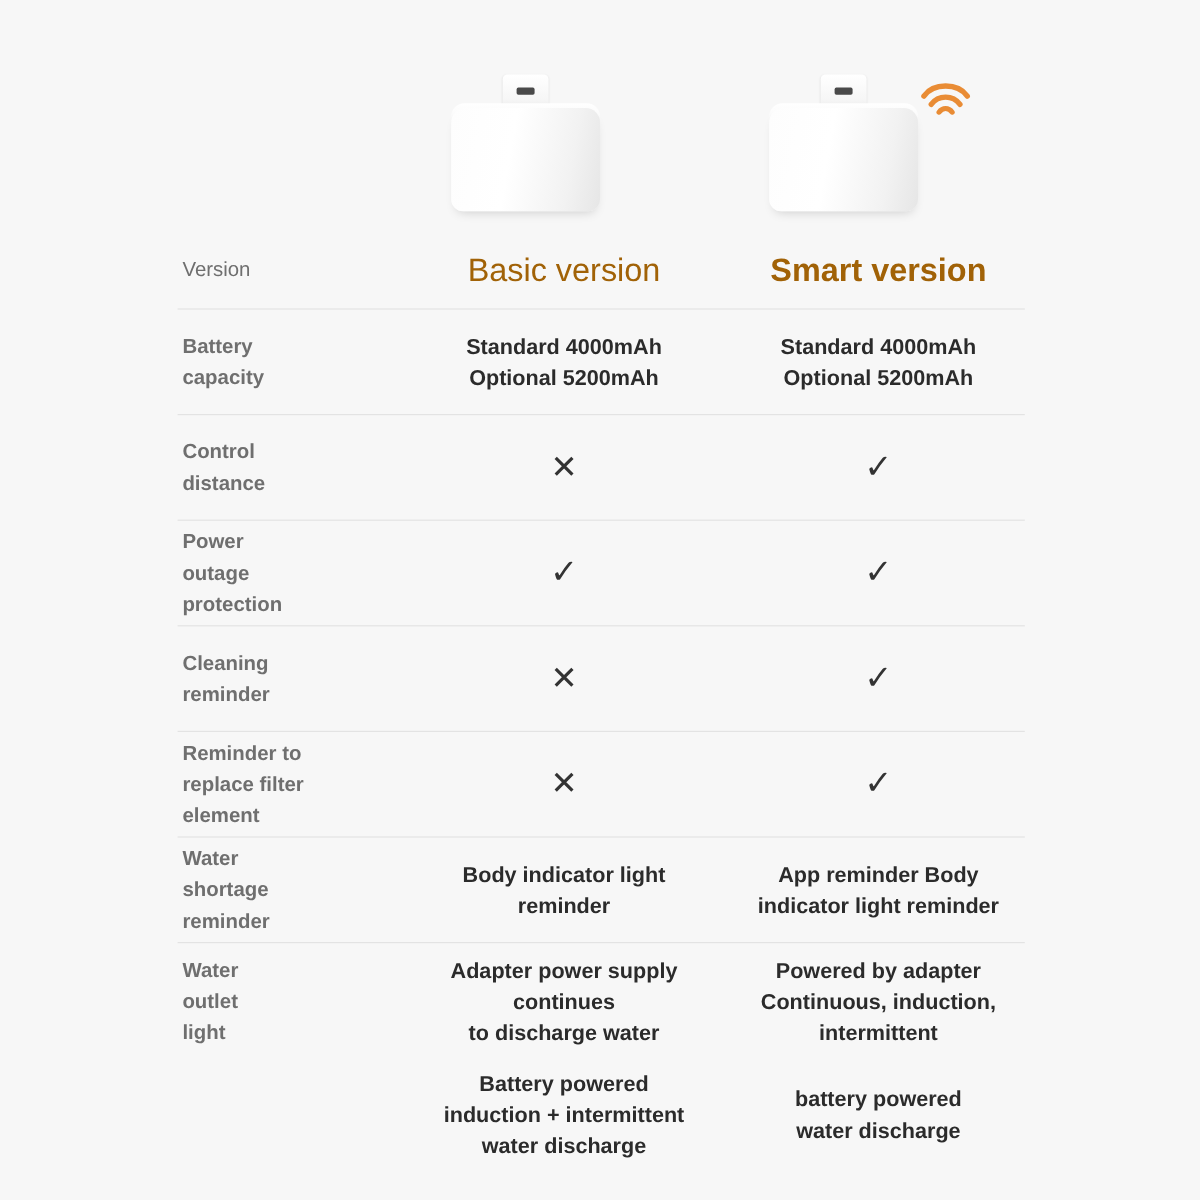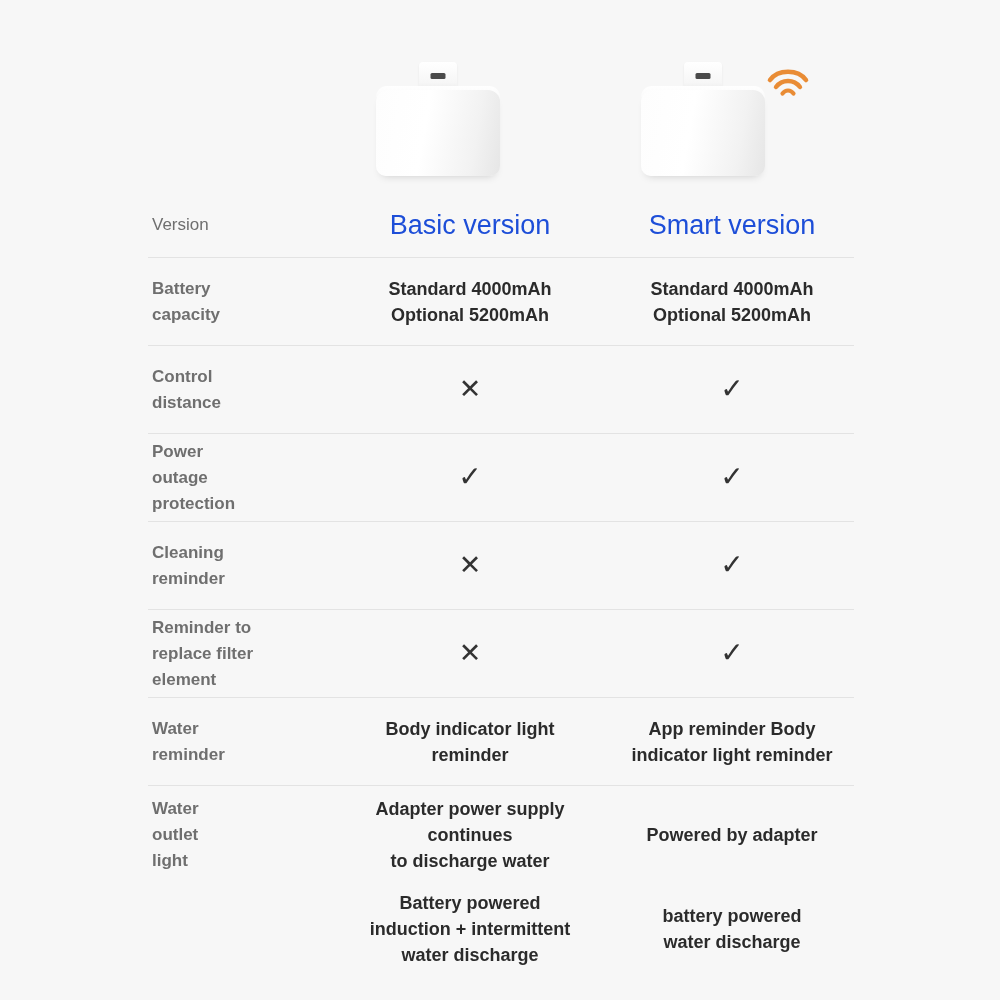--- a/index.html
+++ b/index.html
@@ -131,23 +131,23 @@
     color: #2b2b2b;
   }
   .col-val.basic { padding-right: 10px; }
   .col-val.smart { padding-left: 8px; }
 
   
   .row.header { height: 66px; }
   .row.header .col-val {
     font-size: 27px;
     line-height: 32px;
-    color: #1d4ed8;
-  }
-  .row.header .col-val.smart { font-weight: normal; }
+    color: #a16207;
+  }
+  .row.header .col-val.smart { font-weight: bold; }
 
   
   .row.feature { min-height: 88px; }
   .mark {
     font-size: 27px;
     line-height: 30px;
     color: #333333;
     display: inline-block;
   }
   .mark.check { font-size: 28px; }
@@ -266,20 +266,21 @@
         <span class="mark cross">✕</span>
       </div>
       <div class="col-val smart">
         <span class="mark check">✓</span>
       </div>
     </div>
 
     <div class="row feature divided">
       <div class="col-label">
         <span class="val-line">Water</span>
+        <span class="val-line">shortage</span>
         <span class="val-line">reminder</span>
       </div>
       <div class="col-val basic">
         <span class="val-line">Body indicator light</span>
         <span class="val-line">reminder</span>
       </div>
       <div class="col-val smart">
         <span class="val-line bold">App reminder Body</span>
         <span class="val-line bold">indicator light reminder</span>
       </div>
@@ -291,20 +292,21 @@
         <span class="val-line">outlet</span>
         <span class="val-line">light</span>
       </div>
       <div class="col-val basic">
         <span class="val-line bold">Adapter power supply</span>
         <span class="val-line bold">continues</span>
         <span class="val-line">to discharge water</span>
       </div>
       <div class="col-val smart">
         <span class="val-line bold">Powered by adapter</span>
+        <span class="val-line">Continuous, induction, intermittent</span>
       </div>
     </div>
 
     <div class="row feature note-row">
       <div class="col-label"></div>
       <div class="col-val basic">
         <span class="val-line bold">Battery powered</span>
         <span class="val-line">induction + intermittent</span>
         <span class="val-line">water discharge</span>
       </div>

